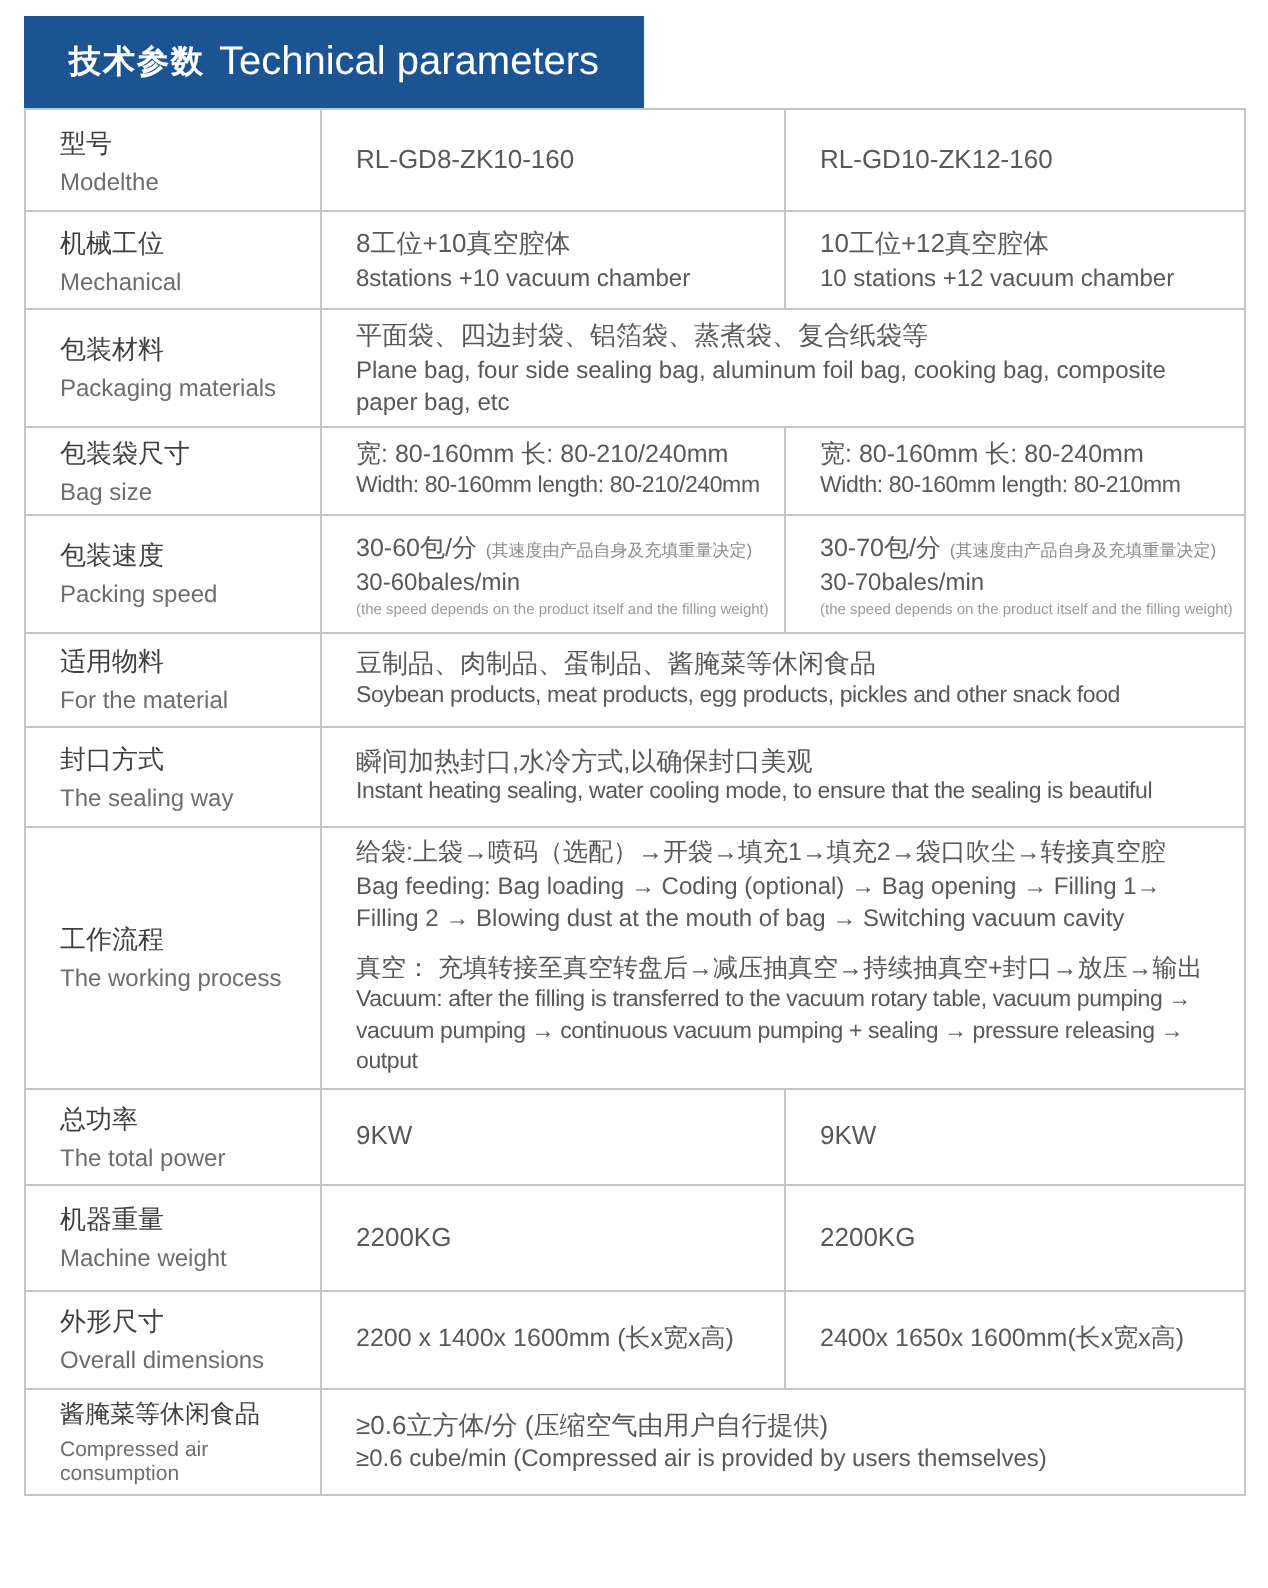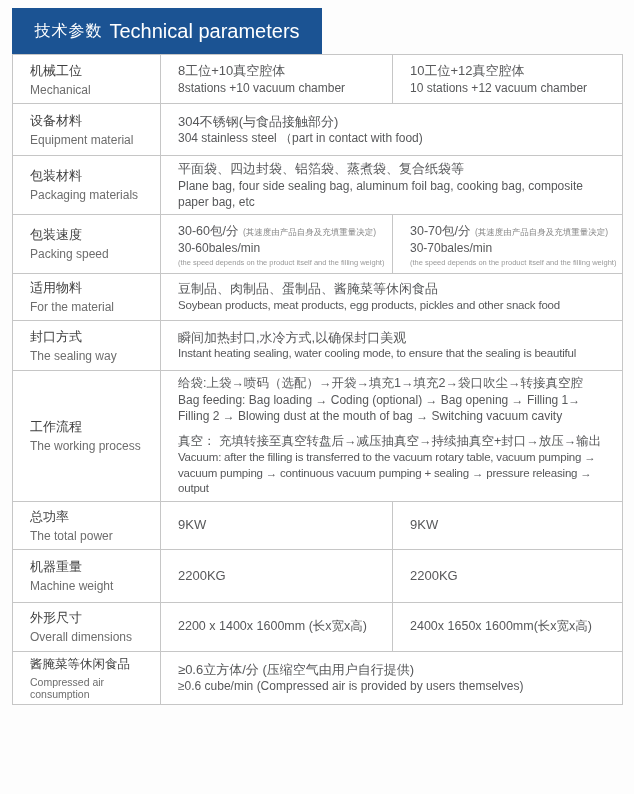--- a/index.html
+++ b/index.html
@@ -11,21 +11,21 @@
     overflow:hidden;
   }
   .banner {
     margin:8px 0 0 12px;
     width:310px; height:46px;
     background:#1b5393;
     color:#ffffff;
     display:flex; align-items:center; justify-content:center;
     gap:7px;
   }
-  .banner .cn { font-size:16px; font-weight:normal; letter-spacing:1px; }
+  .banner .cn { font-size:16px; font-weight:bold; letter-spacing:1px; }
   .banner .en { font-size:20px; }
 
   table.params {
     border-collapse:collapse;
     margin-left:12px;
     width:610px;
     table-layout:fixed;
     background:#ffffff;
   }
   table.params td {
@@ -63,58 +63,74 @@
 </div>
 
 <table class="params">
   <colgroup>
       <col class="c-label">
       <col class="c-one">
       <col class="c-two">
     </colgroup>
 
   <tbody>
+      <tr style="height:51px;">
+    <td class="label">
+      <div class="lcn">型号</div>
+      <div class="len">Modelthe</div>
+    </td>
+    <td>
+          <div class="vcn">RL-GD8-ZK10-160</div>
+        </td>
+    <td>
+          <div class="vcn">RL-GD10-ZK12-160</div>
+        </td>
+  </tr>
 
   <tr style="height:49px;">
     <td class="label">
       <div class="lcn">机械工位</div>
       <div class="len">Mechanical</div>
     </td>
     <td>
       <div class="vcn">8工位+10真空腔体</div>
       <div class="ven">8stations +10 vacuum chamber</div>
     </td>
     <td>
       <div class="vcn">10工位+12真空腔体</div>
       <div class="ven">10 stations +12 vacuum chamber</div>
     </td>
   </tr>
 
-  <tr style="height:52px;">
-    <td class="label">
-      <div class="lcn">设备材料</div>
-      <div class="len">Equipment material</div>
-    </td>
-    <td colspan="2">
-      <div class="vcn">304不锈钢(与食品接触部分)</div>
-      <div class="ven">304 stainless steel （part in contact with food)</div>
-    </td>
-  </tr>
 
   <tr style="height:51px;">
     <td class="label">
       <div class="lcn">包装材料</div>
       <div class="len">Packaging materials</div>
     </td>
     <td colspan="2">
       <div class="vcn">平面袋、四边封袋、铝箔袋、蒸煮袋、复合纸袋等</div>
       <div class="ven">Plane bag, four side sealing bag, aluminum foil bag, cooking bag, composite paper bag, etc</div>
     </td>
   </tr>
 
+  <tr style="height:43px;">
+    <td class="label">
+      <div class="lcn">包装袋尺寸</div>
+      <div class="len">Bag size</div>
+    </td>
+    <td>
+      <div class="vcn nowrap" style="font-size:12.5px">宽: 80-160mm 长: 80-210/240mm</div>
+      <div class="ven nowrap tight">Width: 80-160mm length: 80-210/240mm</div>
+    </td>
+    <td>
+      <div class="vcn nowrap" style="font-size:12.5px">宽: 80-160mm 长: 80-240mm</div>
+      <div class="ven nowrap tight">Width: 80-160mm length: 80-210mm</div>
+    </td>
+  </tr>
 
   <tr style="height:59px;margin-left:33px;">
     <td class="label">
       <div class="lcn">包装速度</div>
       <div class="len">Packing speed</div>
     </td>
     <td>
       <div class="nowrap"><span class="main-val">30-60包/分</span> <span class="note-cn">(其速度由产品自身及充填重量决定)</span></div>
       <div class="ven">30-60bales/min</div>
       <span class="note-en">(the speed depends on the product itself and the filling weight)</span>

